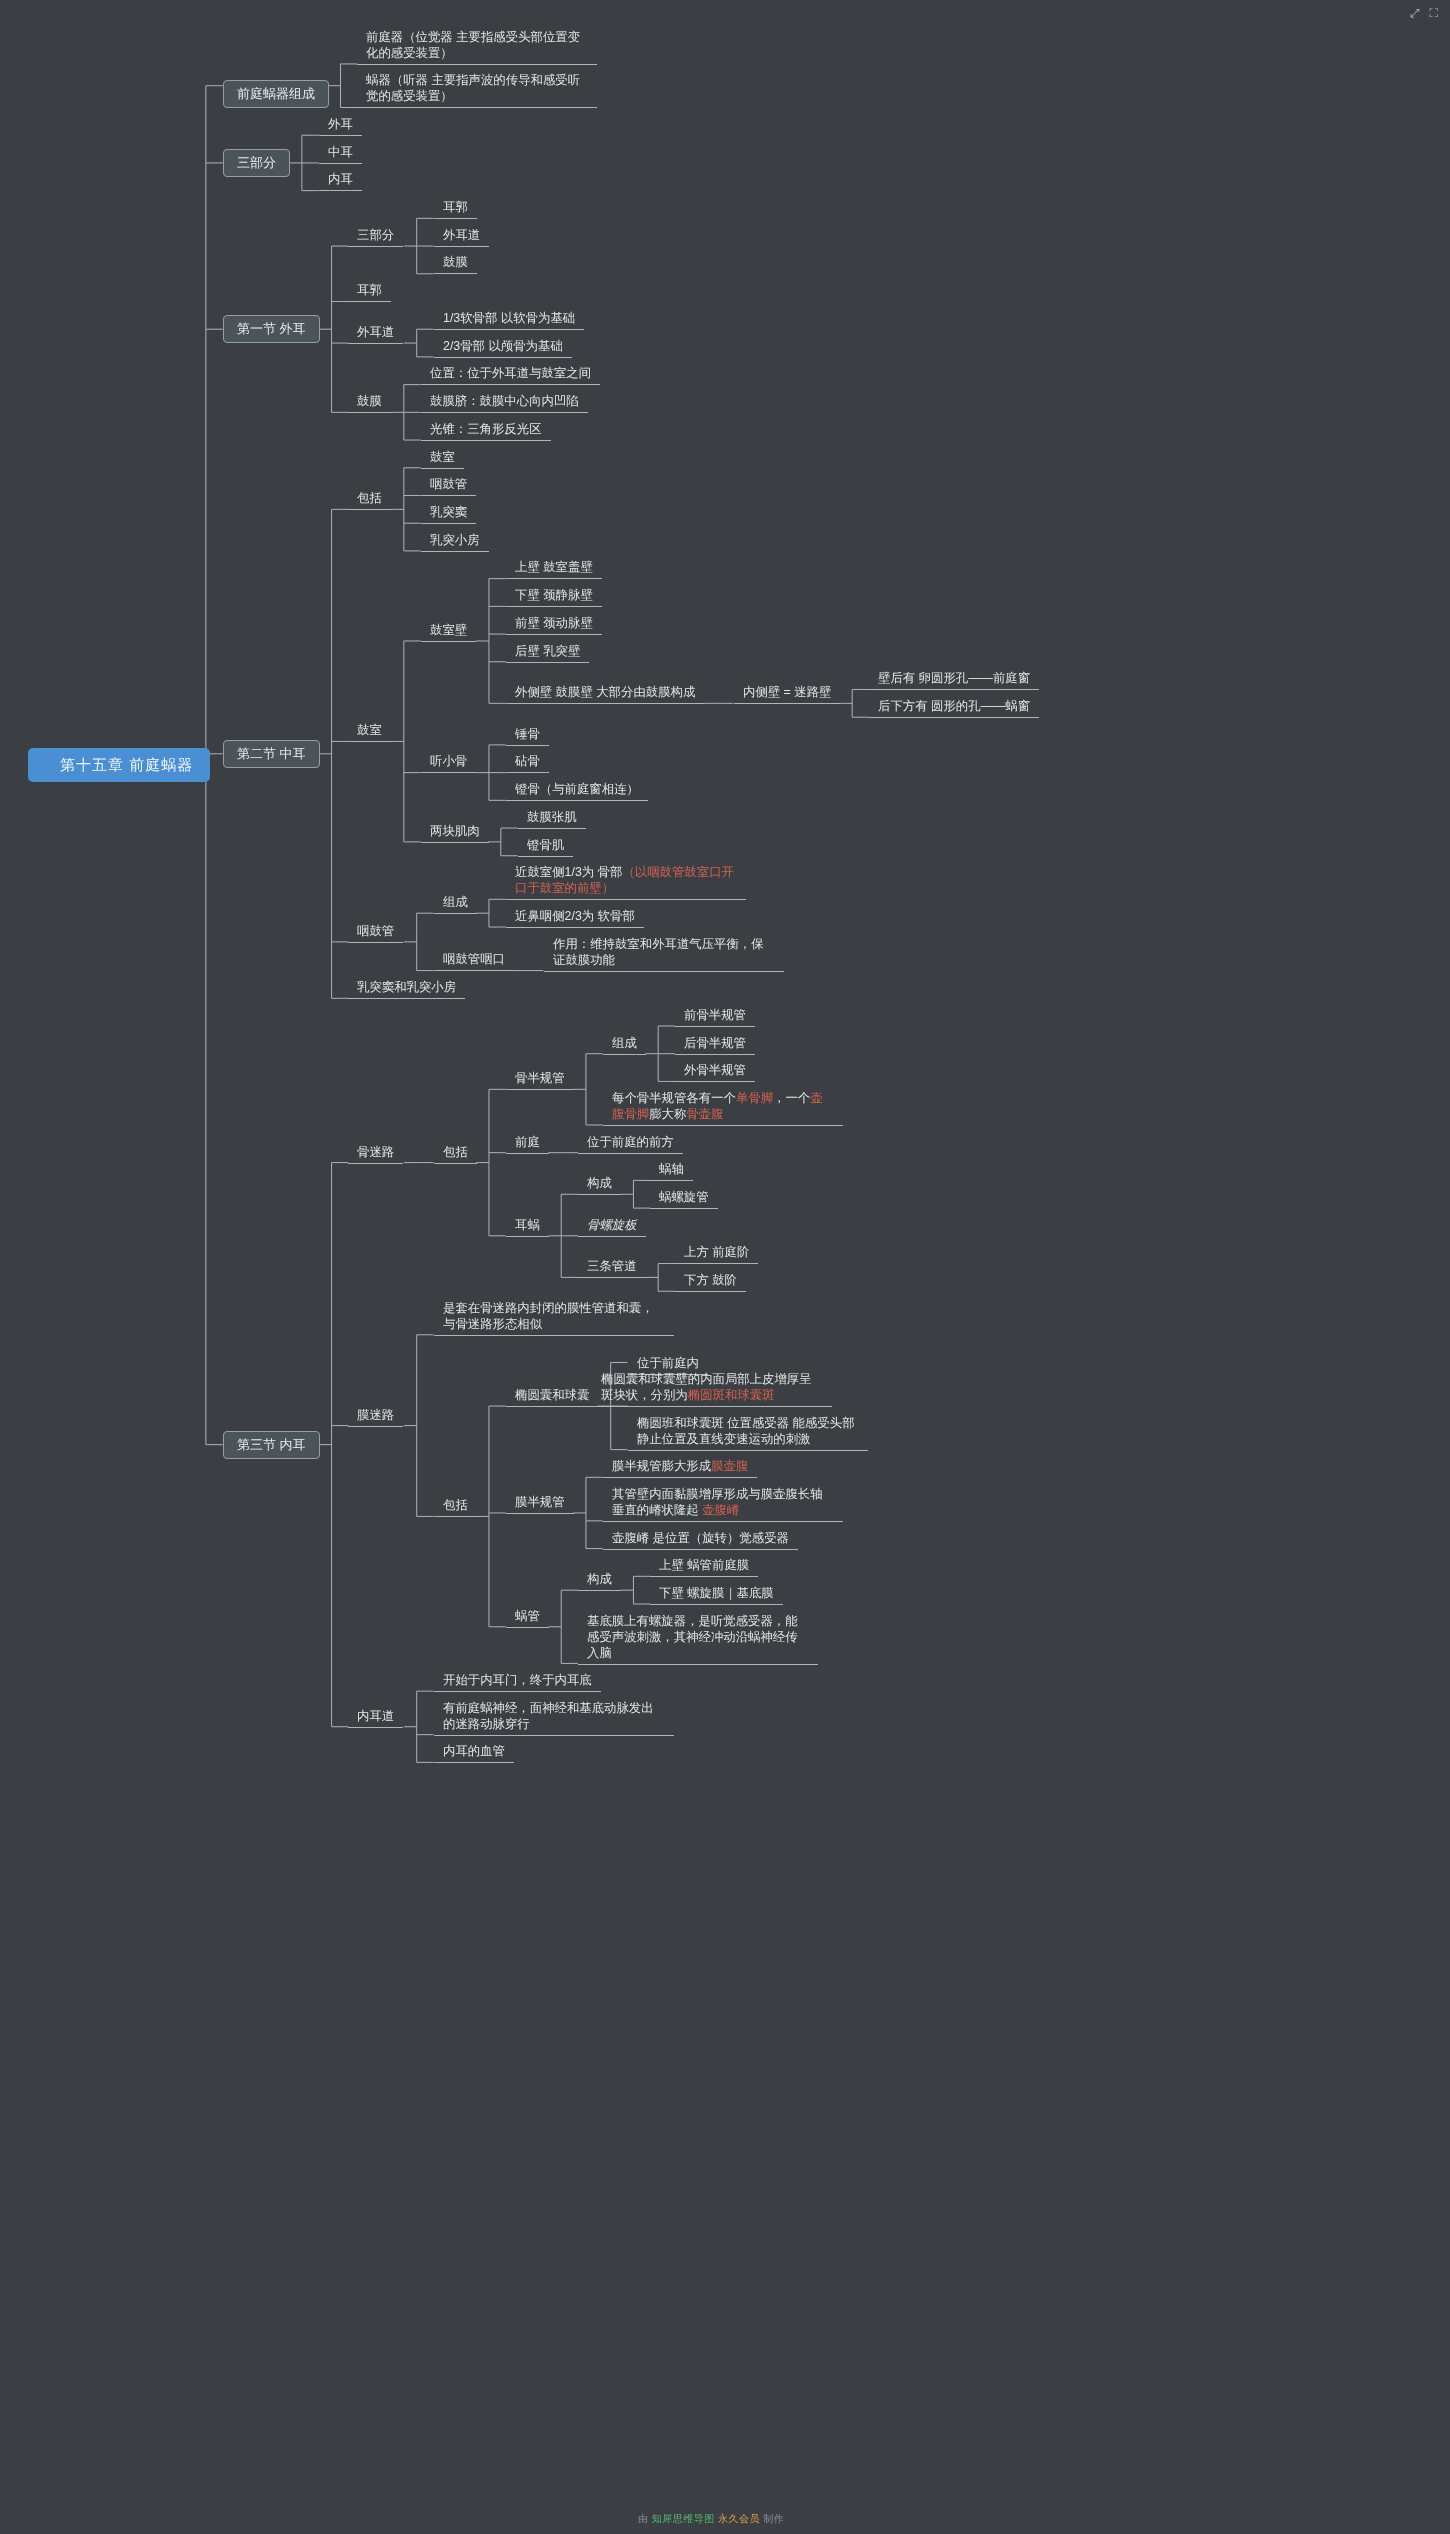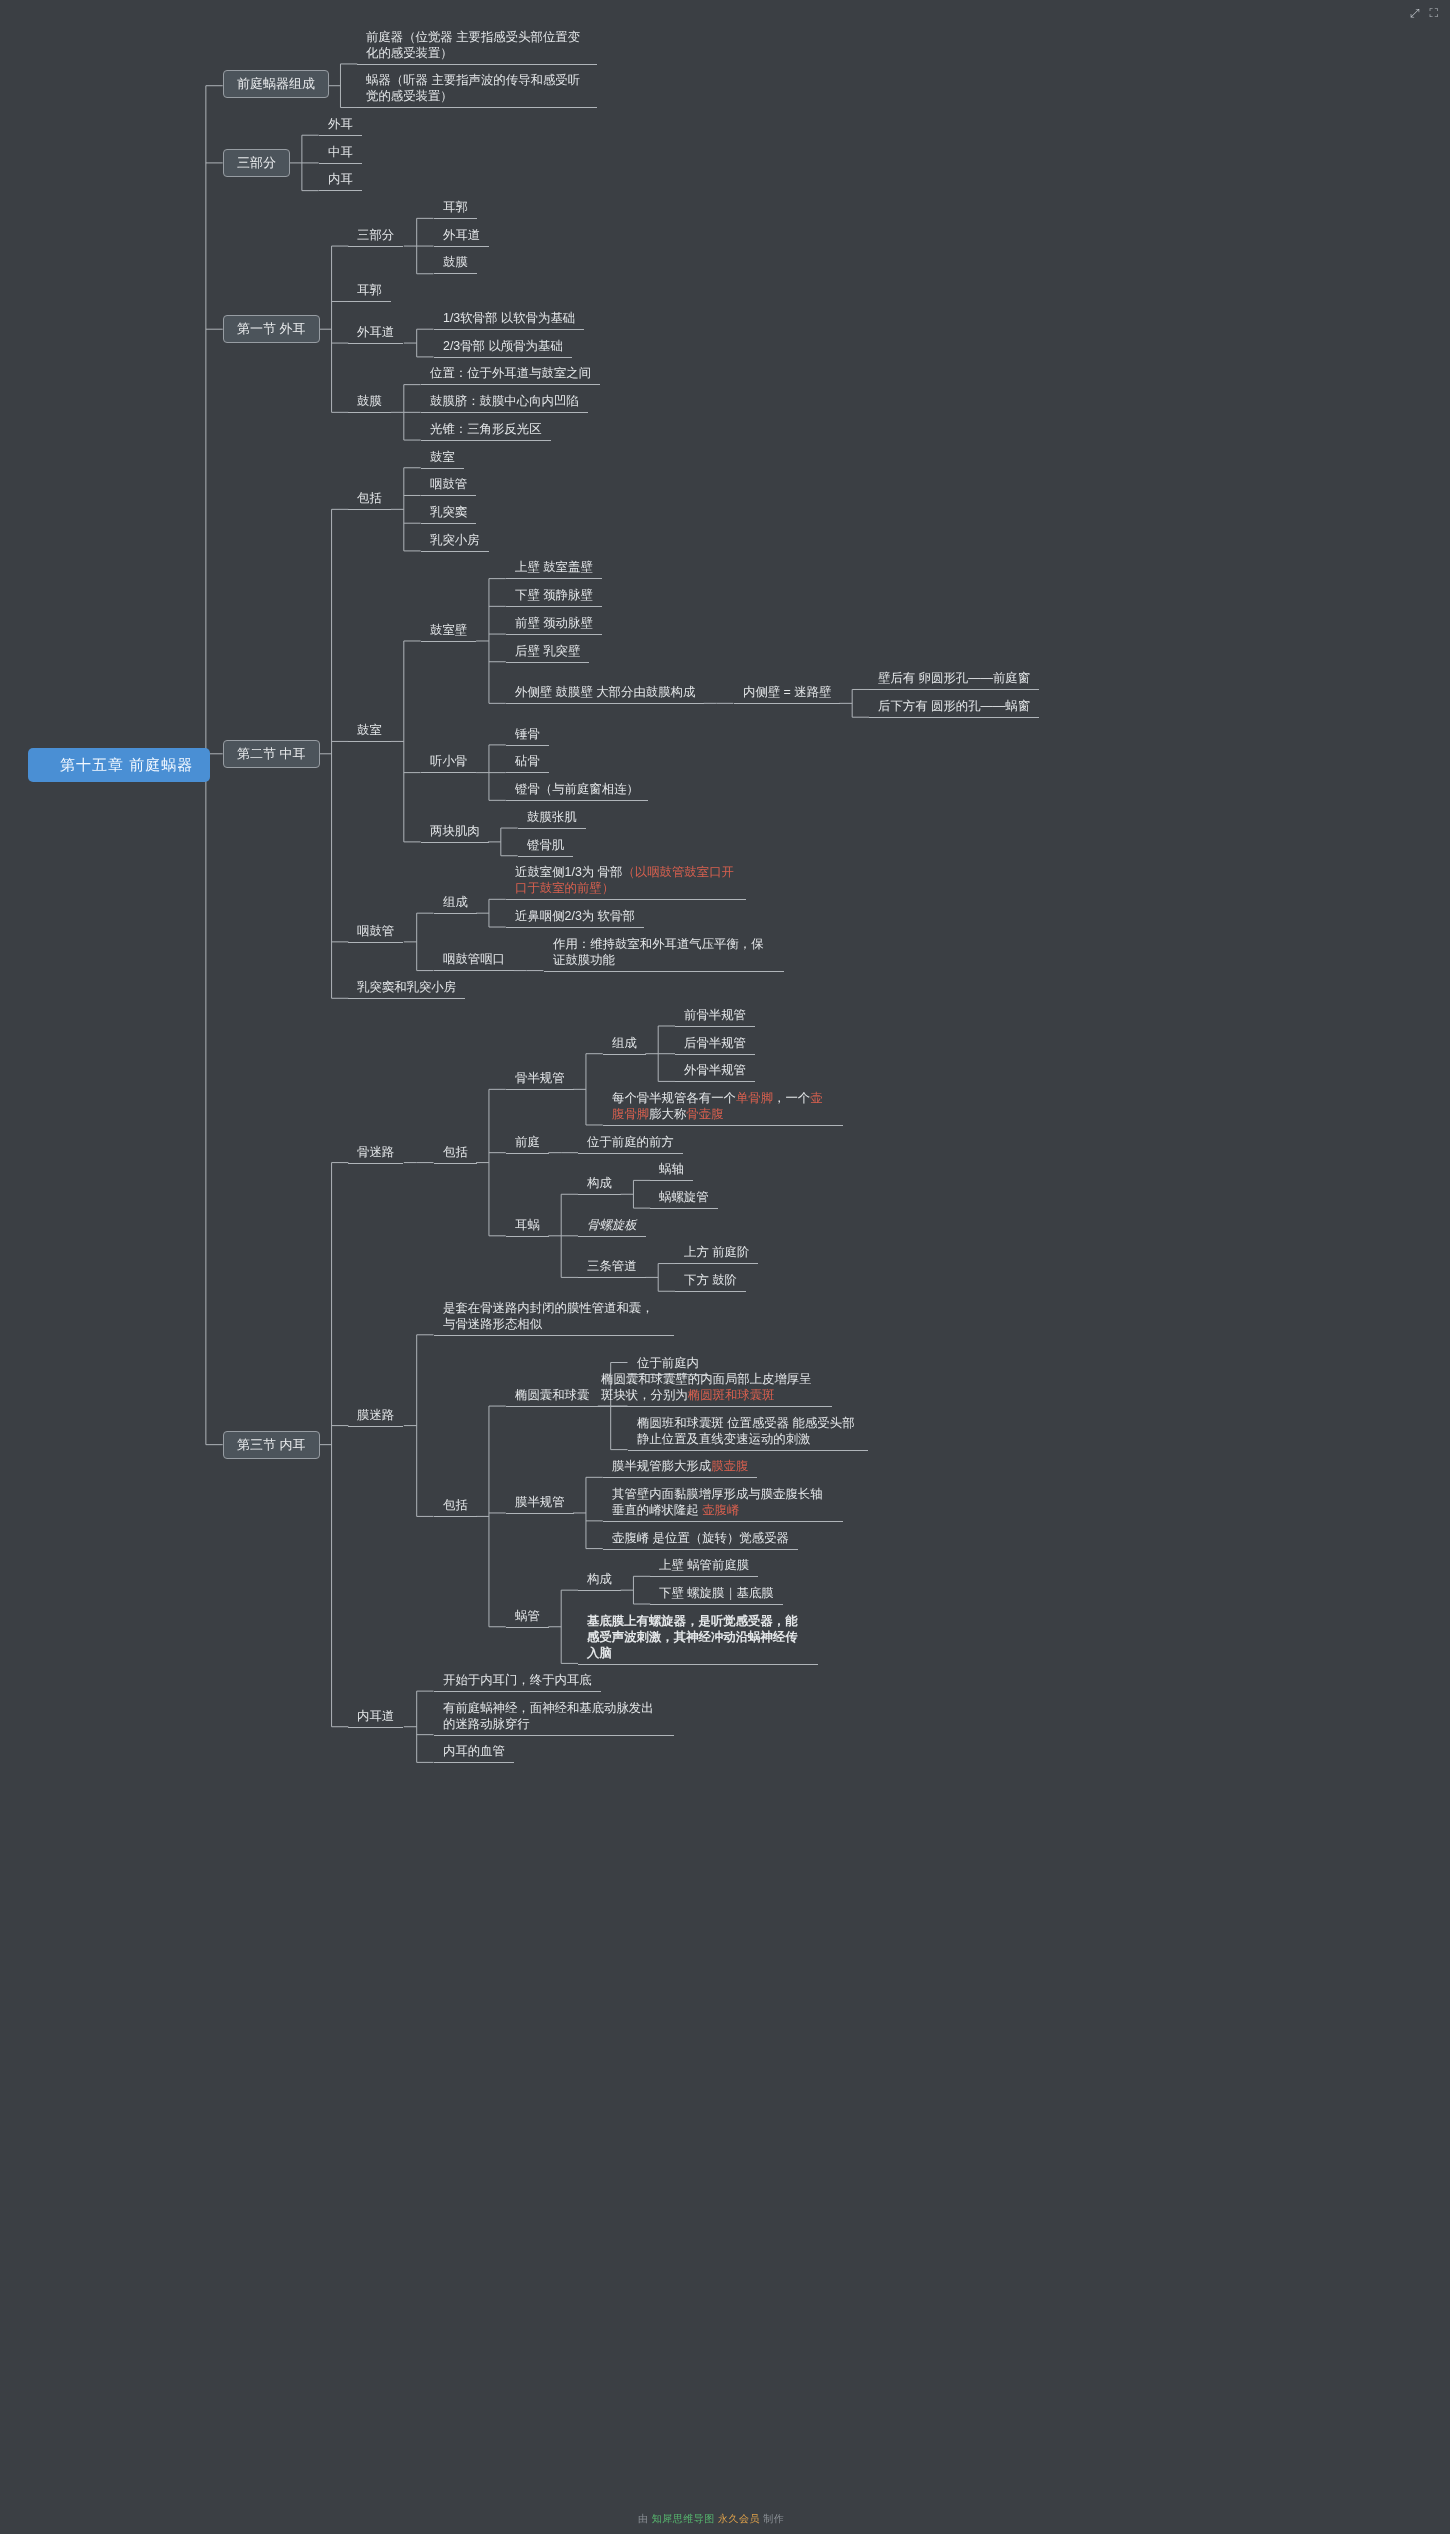--- a/index.html
+++ b/index.html
@@ -70,21 +70,21 @@
       <path d="M 652 1290.5 L 665 1290.5 M 665 1276.5 L 665 1304.5 M 665 1276.5 L 682 1276.5 M 665 1304.5 L 682 1304.5"></path>
       <path d="M 408 1440.25 L 421 1440.25 M 421 1348.5 L 421 1532 M 421 1348.5 L 438 1348.5 M 421 1532 L 438 1532"></path>
       <path d="M 481 1532 L 494 1532 M 494 1420.5 L 494 1643.5 M 494 1420.5 L 511 1420.5 M 494 1528.5 L 511 1528.5 M 494 1643.5 L 511 1643.5"></path>
       <path d="M 604 1420.5 L 617 1420.5 M 617 1376.5 L 617 1464.5 M 617 1376.5 L 634 1376.5 M 617 1420.5 L 634 1420.5 M 617 1464.5 L 634 1464.5"></path>
       <path d="M 579 1528.5 L 592 1528.5 M 592 1492.5 L 592 1564.5 M 592 1492.5 L 609 1492.5 M 592 1536.5 L 609 1536.5 M 592 1564.5 L 609 1564.5"></path>
       <path d="M 554 1643.5 L 567 1643.5 M 567 1606.5 L 567 1680.5 M 567 1606.5 L 584 1606.5 M 567 1680.5 L 584 1680.5"></path>
       <path d="M 627 1606.5 L 640 1606.5 M 640 1592.5 L 640 1620.5 M 640 1592.5 L 657 1592.5 M 640 1620.5 L 657 1620.5"></path>
       <path d="M 408 1744.5 L 421 1744.5 M 421 1708.5 L 421 1780.5 M 421 1708.5 L 438 1708.5 M 421 1752.5 L 438 1752.5 M 421 1780.5 L 438 1780.5"></path>
     </svg>
 <div class="node root" style="left: 28px; top: 748px; padding-left: 32px;">第十五章 前庭蜗器</div>
-    <div class="node box" style="left: 223px; top: 70px;">前庭蜗器组成</div>
+    <div class="node box" style="left: 223px; top: 80px;">前庭蜗器组成</div>
     <div class="node leaf wrap" style="left: 357px; top: 26px;">前庭器（位觉器  主要指感受头部位置变化的感受装置）</div>
     <div class="node leaf wrap" style="left: 357px; top: 69px;">蜗器（听器  主要指声波的传导和感受听觉的感受装置）</div>
     <div class="node box" style="left: 223px; top: 149px;">三部分</div>
     <div class="node leaf" style="left: 319px; top: 113px;">外耳</div>
     <div class="node leaf" style="left: 319px; top: 141px;">中耳</div>
     <div class="node leaf" style="left: 319px; top: 168px;">内耳</div>
     <div class="node box" style="left: 223px; top: 315px;">第一节 外耳</div>
     <div class="node leaf" style="left: 348px; top: 224px;">三部分</div>
     <div class="node leaf" style="left: 434px; top: 196px;">耳郭</div>
     <div class="node leaf" style="left: 434px; top: 224px;">外耳道</div>
@@ -154,21 +154,21 @@
     <div class="node leaf wrap" style="left: 592px; top: 1368px;"><span>椭圆囊和球囊壁的内面局部上皮增厚呈斑块状，分别为</span><span class="red">椭圆斑和球囊斑</span></div>
     <div class="node leaf wrap" style="left: 628px; top: 1412px;">椭圆班和球囊斑  位置感受器  能感受头部静止位置及直线变速运动的刺激</div>
     <div class="node leaf" style="left: 506px; top: 1491px;">膜半规管</div>
     <div class="node leaf" style="left: 603px; top: 1455px;"><span>膜半规管膨大形成</span><span class="red">膜壶腹</span></div>
     <div class="node leaf wrap" style="left: 603px; top: 1483px;"><span>其管壁内面黏膜增厚形成与膜壶腹长轴垂直的嵴状隆起 </span><span class="red">壶腹嵴</span></div>
     <div class="node leaf" style="left: 603px; top: 1527px;">壶腹嵴 是位置（旋转）觉感受器</div>
     <div class="node leaf" style="left: 506px; top: 1605px;">蜗管</div>
     <div class="node leaf" style="left: 578px; top: 1568px;">构成</div>
     <div class="node leaf" style="left: 650px; top: 1554px;">上壁  蜗管前庭膜</div>
     <div class="node leaf" style="left: 650px; top: 1582px;">下壁  螺旋膜｜基底膜</div>
-    <div class="node leaf wrap" style="left: 578px; top: 1610px; font-weight: bold;">基底膜上有螺旋器，是听觉感受器，能感受声波刺激，其神经冲动沿蜗神经传入脑</div>
+    <div class="node leaf wrap" style="left: 578px; top: 1610px;">基底膜上有螺旋器，是听觉感受器，能感受声波刺激，其神经冲动沿蜗神经传入脑</div>
     <div class="node leaf" style="left: 348px; top: 1705px;">内耳道</div>
     <div class="node leaf" style="left: 434px; top: 1669px;">开始于内耳门，终于内耳底</div>
     <div class="node leaf wrap" style="left: 434px; top: 1697px;">有前庭蜗神经，面神经和基底动脉发出的迷路动脉穿行</div>
     <div class="node leaf" style="left: 434px; top: 1740px;">内耳的血管</div>
   </div>
 
 <div id="toolbar">
   <span class="tool">⤢</span>
   <span class="tool">⛶</span>
 </div>

